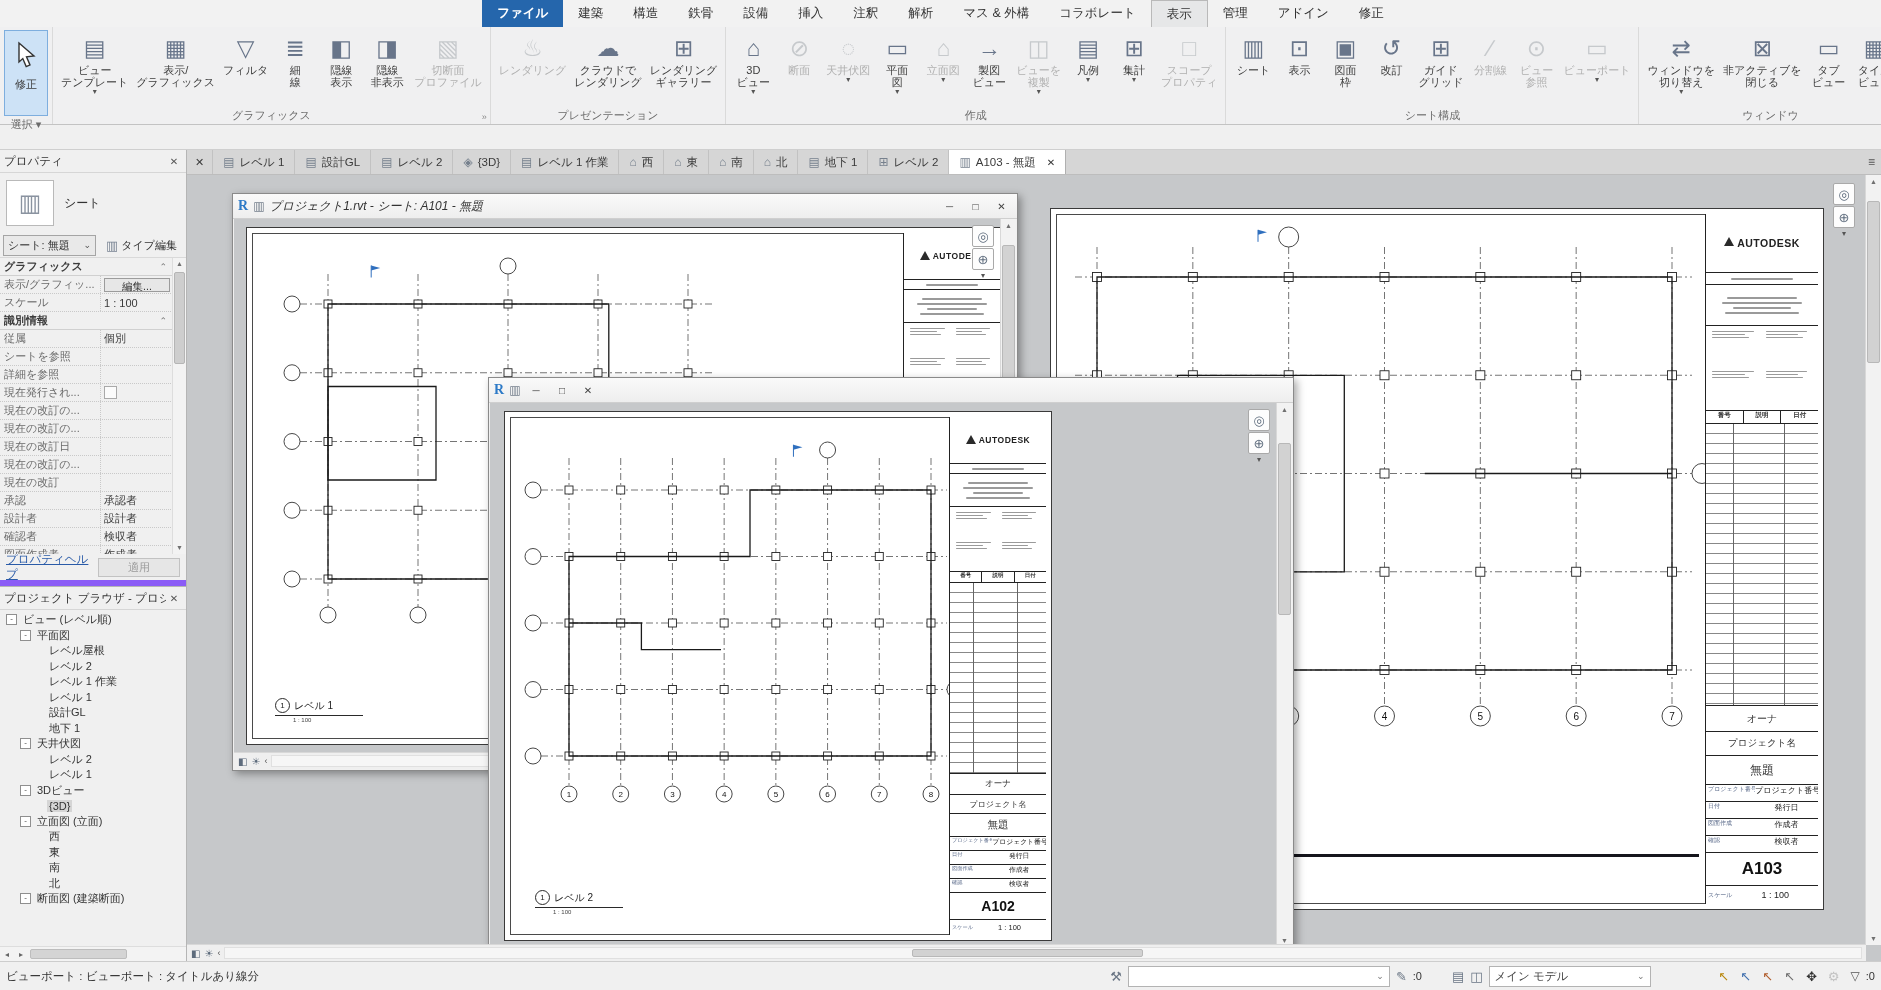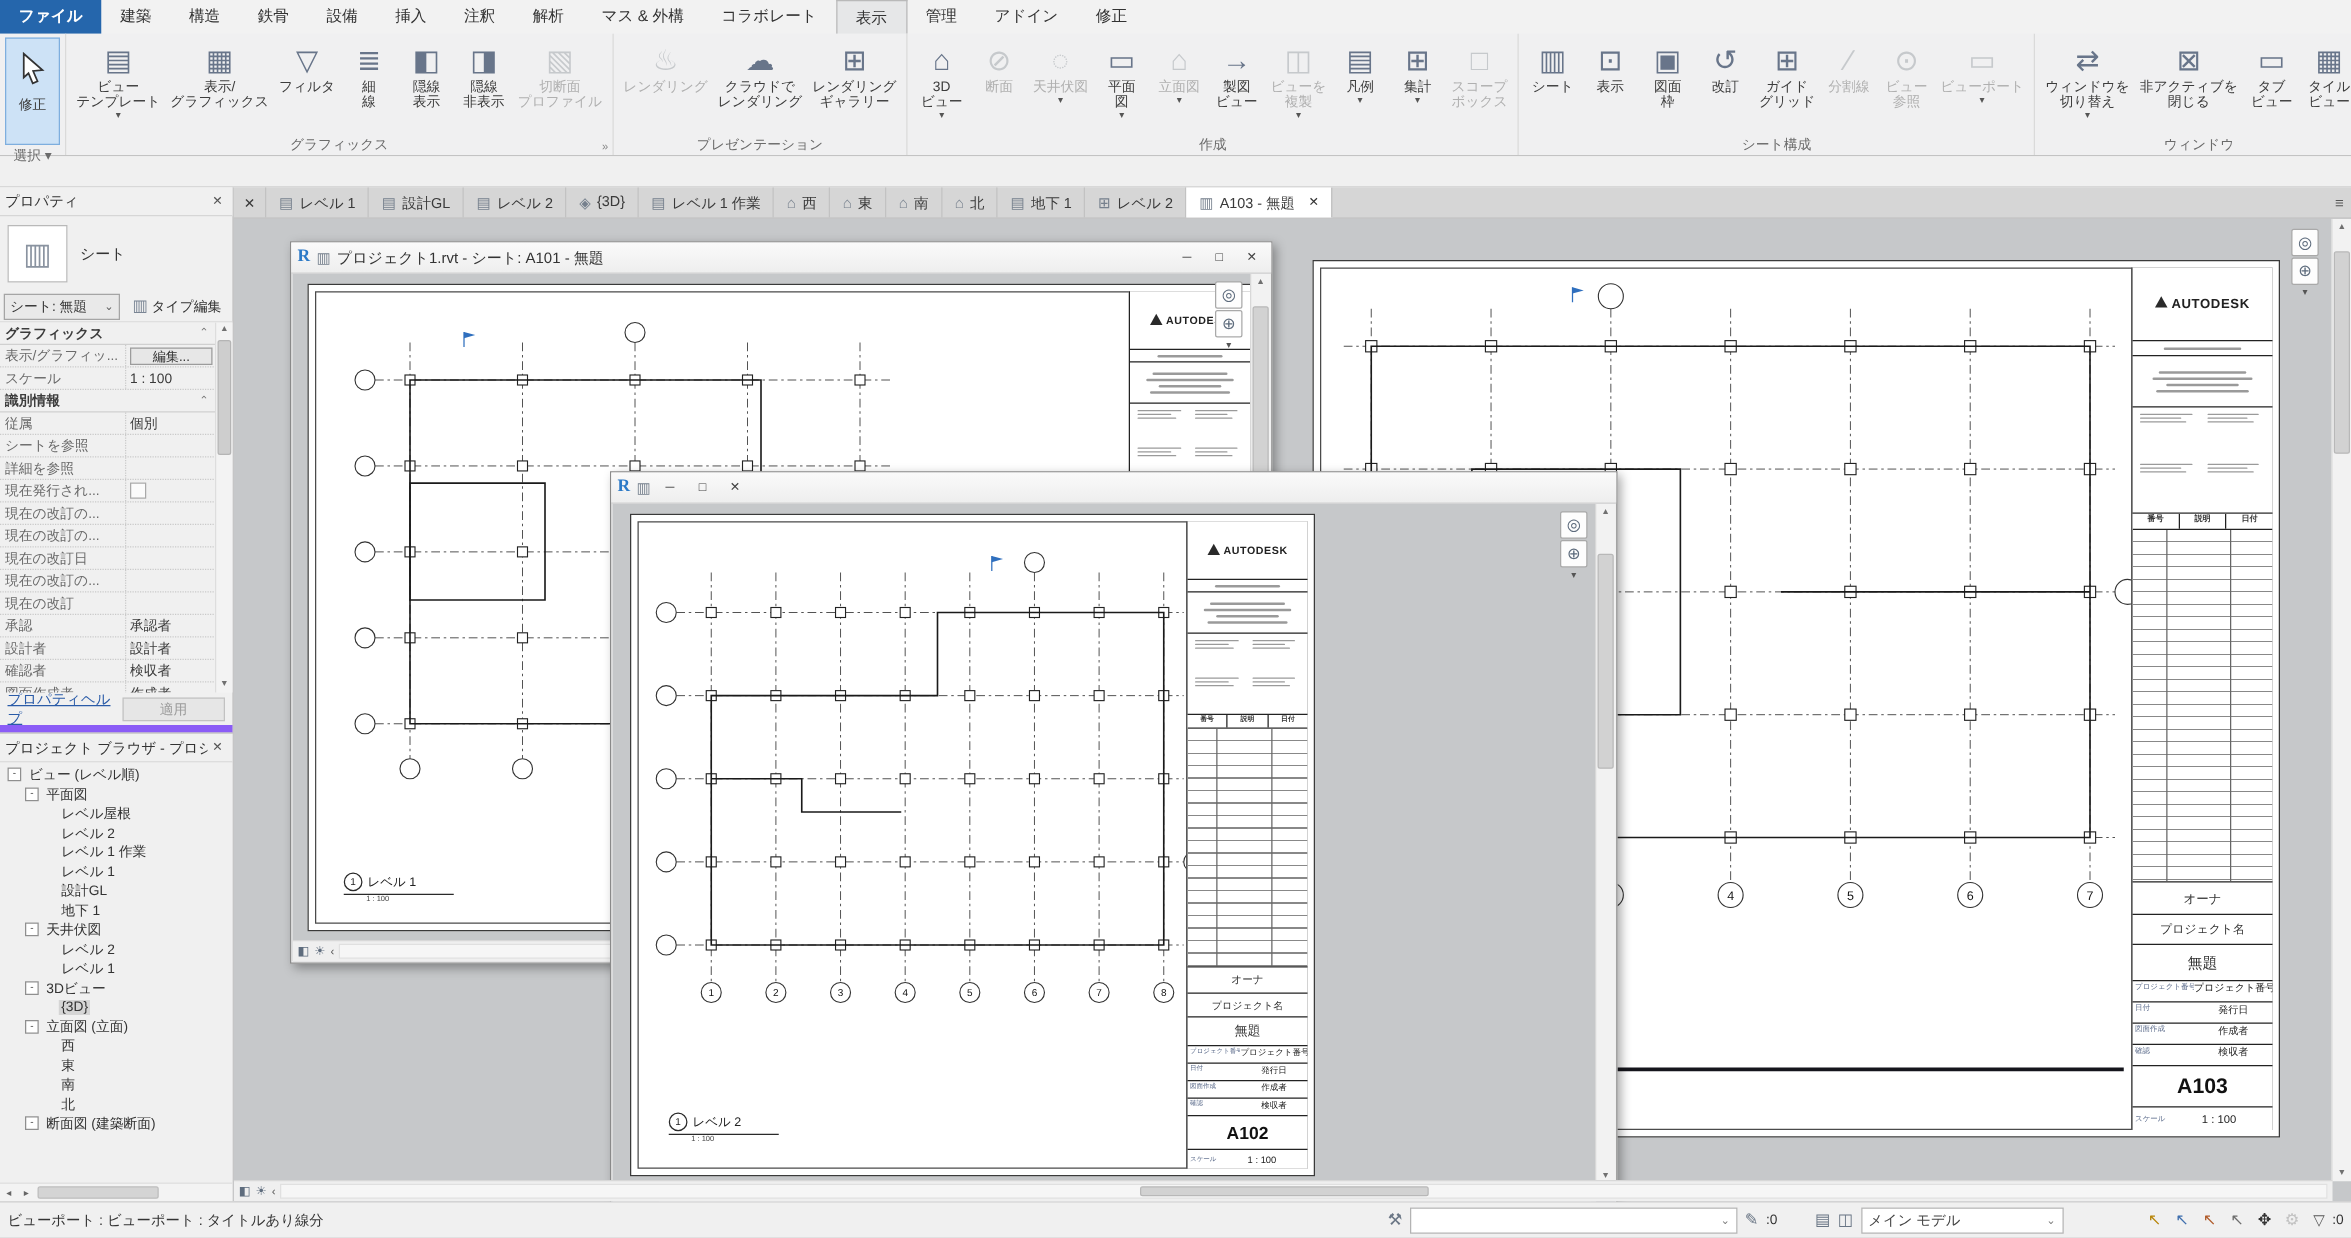--- a/index.html
+++ b/index.html
@@ -2,21 +2,21 @@
 <html><head>
 <meta charset="utf-8">
 <style>
   html,body{margin:0;padding:0;}
   body{width:1881px;height:990px;overflow:hidden;position:relative;background:#f0f0f0;
        font-family:"Liberation Sans","DejaVu Sans",sans-serif;font-size:12px;color:#333;
        -webkit-font-smoothing:antialiased;}
   #app{position:absolute;inset:0;display:flex;flex-direction:column;}
 
   
-  #menubar{height:27px;display:flex;align-items:stretch;background:#f2f2f2;flex:none;}
+  #menubar{height:27px;display:flex;align-items:stretch;background:#f2f2f2;flex:none;justify-content:center;}
   .mtab{display:flex;align-items:center;padding:0 15px;font-size:12.5px;color:#333;cursor:default;}
   .mtab.primary{background:#2566ac;color:#fff;font-weight:bold;}
   .mtab.active{background:#e6e7e8;border:1px solid #b9b9b9;border-bottom:none;}
 
   
   #ribbon{height:97px;display:flex;align-items:stretch;background:#f0f0f1;border-bottom:1px solid #c3c3c3;flex:none;}
   .rgroup{display:flex;flex-direction:column;border-right:1px solid #dadada;flex:none;}
   .rgroup-items{flex:1;display:flex;align-items:flex-start;padding:3px 4px 0 4px;}
   .rbtn{display:flex;flex-direction:column;align-items:center;min-width:46px;padding:1px 3px;
         font-size:11px;line-height:12px;color:#3c3c3c;text-align:center;background:none;border:1px solid transparent;}
@@ -164,21 +164,21 @@
   .vl-circ{width:13px;height:13px;border:1px solid #2a2a2a;border-radius:50%;font-size:8px;display:flex;align-items:center;justify-content:center;color:#222;flex:none;}
   .vl-name{font-size:10px;color:#222;}
   .vl-scale{font-size:6px;color:#444;margin:1px 0 0 18px;}
 
   
   .win{position:absolute;background:#f0f0f0;border:1px solid #8a8a8a;box-shadow:3px 3px 8px rgba(0,0,0,0.35);}
   .win-title{height:24px;display:flex;align-items:center;gap:5px;padding:0 5px;font-size:12px;color:#333;
              background:linear-gradient(#fafafa,#eee);border-bottom:1px solid #cfcfcf;}
   .rlogo{color:#2d7ac7;font-weight:bold;font-size:14px;font-family:"Liberation Serif",serif;}
   .wicon{color:#76808d;font-size:12px;}
-  .win-title .wt{flex:1;overflow:hidden;white-space:nowrap;}
+  .win-title .wt{flex:1;overflow:hidden;white-space:nowrap;font-style:italic;}
   .wbtn{width:21px;height:17px;display:flex;align-items:center;justify-content:center;font-size:10px;color:#444;}
   .win-body{position:absolute;left:1px;right:1px;bottom:1px;top:25px;background:#c6c8ca;overflow:hidden;}
 
   
   .wvscroll{position:absolute;top:0;bottom:16px;right:0;width:15px;background:#f2f2f2;border-left:1px solid #d8d8d8;z-index:5;}
   .wvscroll .sa{position:absolute;left:0;right:0;text-align:center;font-size:7px;color:#707070;height:13px;line-height:13px;}
   .wvscroll .sa.up{top:0;} .wvscroll .sa.down{bottom:0;}
   .wvscroll .thumb{position:absolute;left:1px;right:1px;background:#d2d2d2;border:1px solid #b8b8b8;border-radius:2px;}
   .vcbar{position:absolute;left:0;right:15px;bottom:0;height:16px;background:#efefef;border-top:1px solid #d8d8d8;
          display:flex;align-items:center;gap:4px;padding:0 4px;z-index:5;}
@@ -342,21 +342,21 @@
             <span class="rdrop">▾</span>
           </button>
           <button class="rbtn">
             <span class="ricon">⊞</span>
             <span class="rlabel">集計</span>
             <span class="rdrop">▾</span>
           </button>
           <button class="rbtn disabled">
             <span class="ricon">□</span>
             <span class="rlabel">スコープ
-ボックス</span>
+プロパティ</span>
           </button>
         </div>
         <div class="rglabel">作成</div>
       </div>
       <div class="rgroup">
         <div class="rgroup-items">
           <button class="rbtn">
             <span class="ricon">▥</span>
             <span class="rlabel">シート</span>
           </button>

